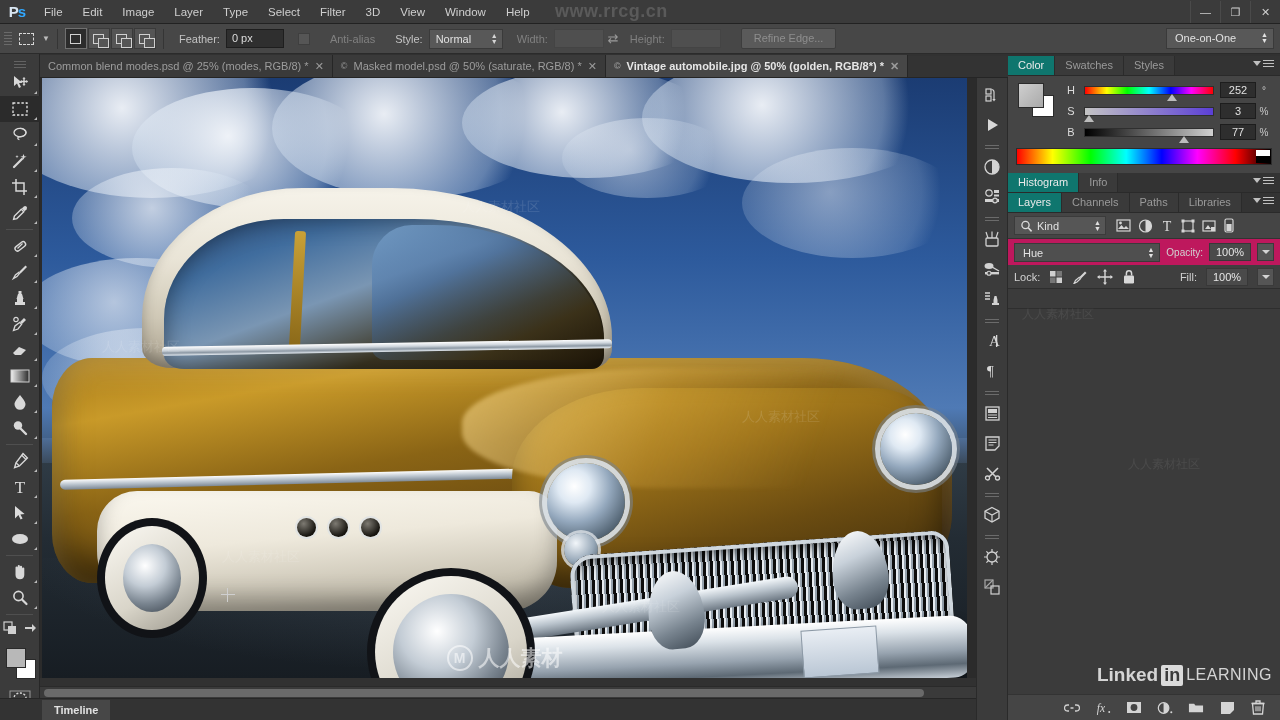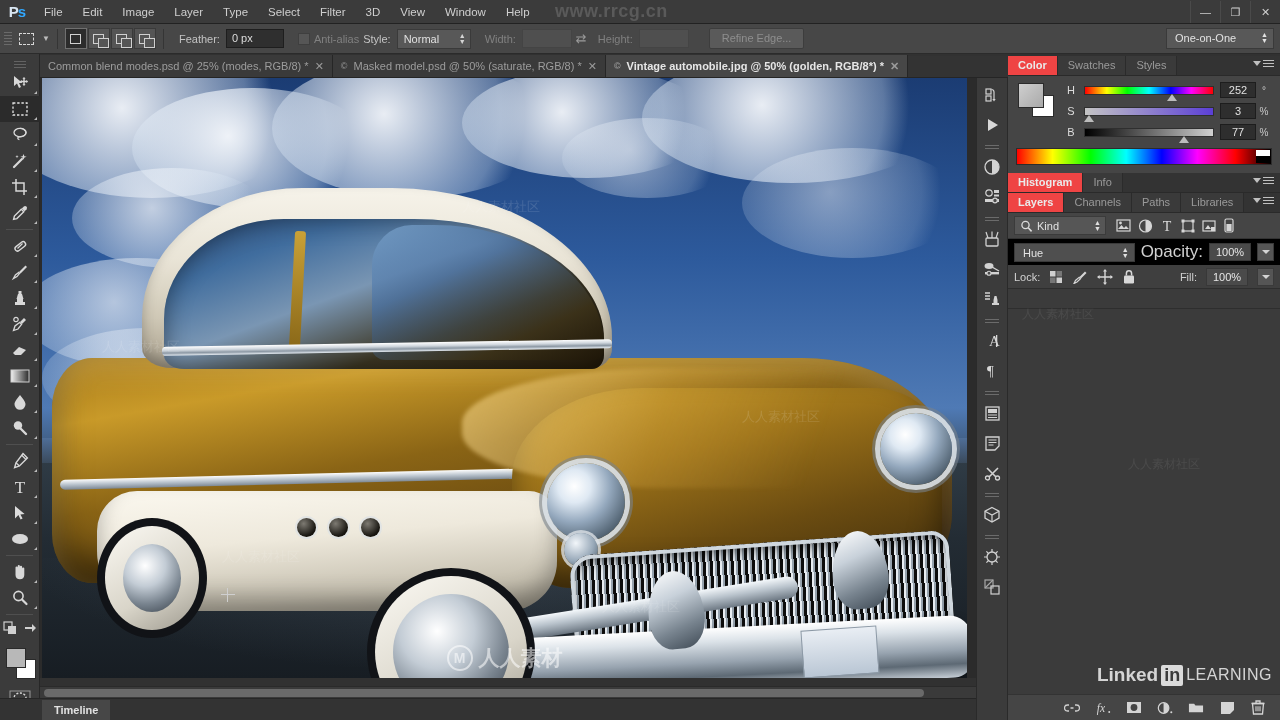--- a/index.html
+++ b/index.html
@@ -394,21 +394,21 @@
     background: #3b3b3b;
   }
   .panel-tabs {
     display: flex; align-items: flex-end; height: 20px;
     background: #333; border-bottom: 1px solid #2a2a2a; position: relative;
   }
   .ptab {
     height: 19px; line-height: 19px; padding: 0 10px; font-size: 11px;
     color: #9a9a9a; background: #3a3a3a; border-right: 1px solid #2b2b2b;
   }
-  .ptab.active { background: #ef4444; color: #eaeaea; font-weight: bold; }
+  .ptab.active { background: #0f766e; color: #eaeaea; font-weight: normal; }
   .panel-menu {
     position: absolute; right: 6px; top: 4px; display: flex; align-items: center; gap: 2px;
   }
   .panel-menu .tri { width:0;height:0;border-left:4px solid transparent;border-right:4px solid transparent;border-top:5px solid #c0c0c0; }
   .panel-menu .lines { display:flex; flex-direction:column; gap:2px; }
   .panel-menu .lines i { width: 11px; height: 1px; background: #c0c0c0; display:block; }
 
   
   .color-panel { background: #454545; padding: 6px 8px 8px 8px; }
   .color-body { display: flex; gap: 8px; }
@@ -451,29 +451,29 @@
   .kind-select {
     position: relative; width: 92px; height: 19px; line-height: 18px;
     background: #565656; border: 1px solid #3b3b3b; color: #e0e0e0;
     font-size: 11px; padding-left: 22px;
   }
   .kind-select .mag { position: absolute; left: 5px; top: 3px; }
   .kind-select .stepper { position: absolute; right: 4px; top: 3px; font-size: 7px; line-height: 6px; }
   .kind-icons { display: flex; align-items: center; gap: 7px; margin-left: 4px; }
   .blend-row {
     display: flex; align-items: center; gap: 6px; height: 26px;
-    padding: 0 6px; background: #000000;
+    padding: 0 6px; background: #be185d;
   }
   .blend-select {
     position: relative; flex: 1; height: 19px; line-height: 18px;
     background: #4f4f4f; border: 1px solid #3a3a3a; color: #e2e2e2;
     font-size: 11px; padding-left: 8px;
   }
   .blend-select .stepper { position: absolute; right: 5px; top: 3px; font-size: 7px; line-height: 6px; }
-  .opacity-label { font-size: 17px; color: #d2d2d2; text-align: right; }
+  .opacity-label { font-size: 10px; color: #d2d2d2; text-align: right; }
   .opacity-val {
     width: 42px; height: 18px; line-height: 17px; text-align: center;
     background: #4a4a4a; border: 1px solid #383838; color: #e6e6e6; font-size: 11px;
   }
   .dd-btn {
     width: 17px; height: 18px; background: #555; border: 1px solid #3a3a3a;
     display: flex; align-items: center; justify-content: center;
   }
   .dd-btn .tri { width:0;height:0;border-left:4px solid transparent;border-right:4px solid transparent;border-top:4px solid #d4d4d4; }
   .lock-row {
@@ -618,21 +618,21 @@
         </div>
       <div class="selbtn">
           <div class="sq2"></div>
         </div>
     </div>
     <div class="vsep"></div>
     <div class="opt-label">Feather:</div>
     <div class="opt-input" style="width:58px">0 px</div>
     <div style="display:flex;align-items:center;margin-left:14px">
       <div class="chk"></div>
-      <div class="opt-label dim" style="margin:0">Anti-alias</div>
+      <div class="opt-label dim" style="margin:16px">Anti-alias</div>
     </div>
     <div class="opt-label" style="margin-left:4px">Style:</div>
     <div class="opt-select">
       <span>Normal</span>
       <span class="stepper">▲<br>▼</span>
     </div>
     <div class="opt-label dim" style="margin-left:14px">Width:</div>
     <div class="opt-input dim" style="width:50px"></div>
     <div class="swapicon">⇄</div>
     <div class="opt-label dim">Height:</div>

